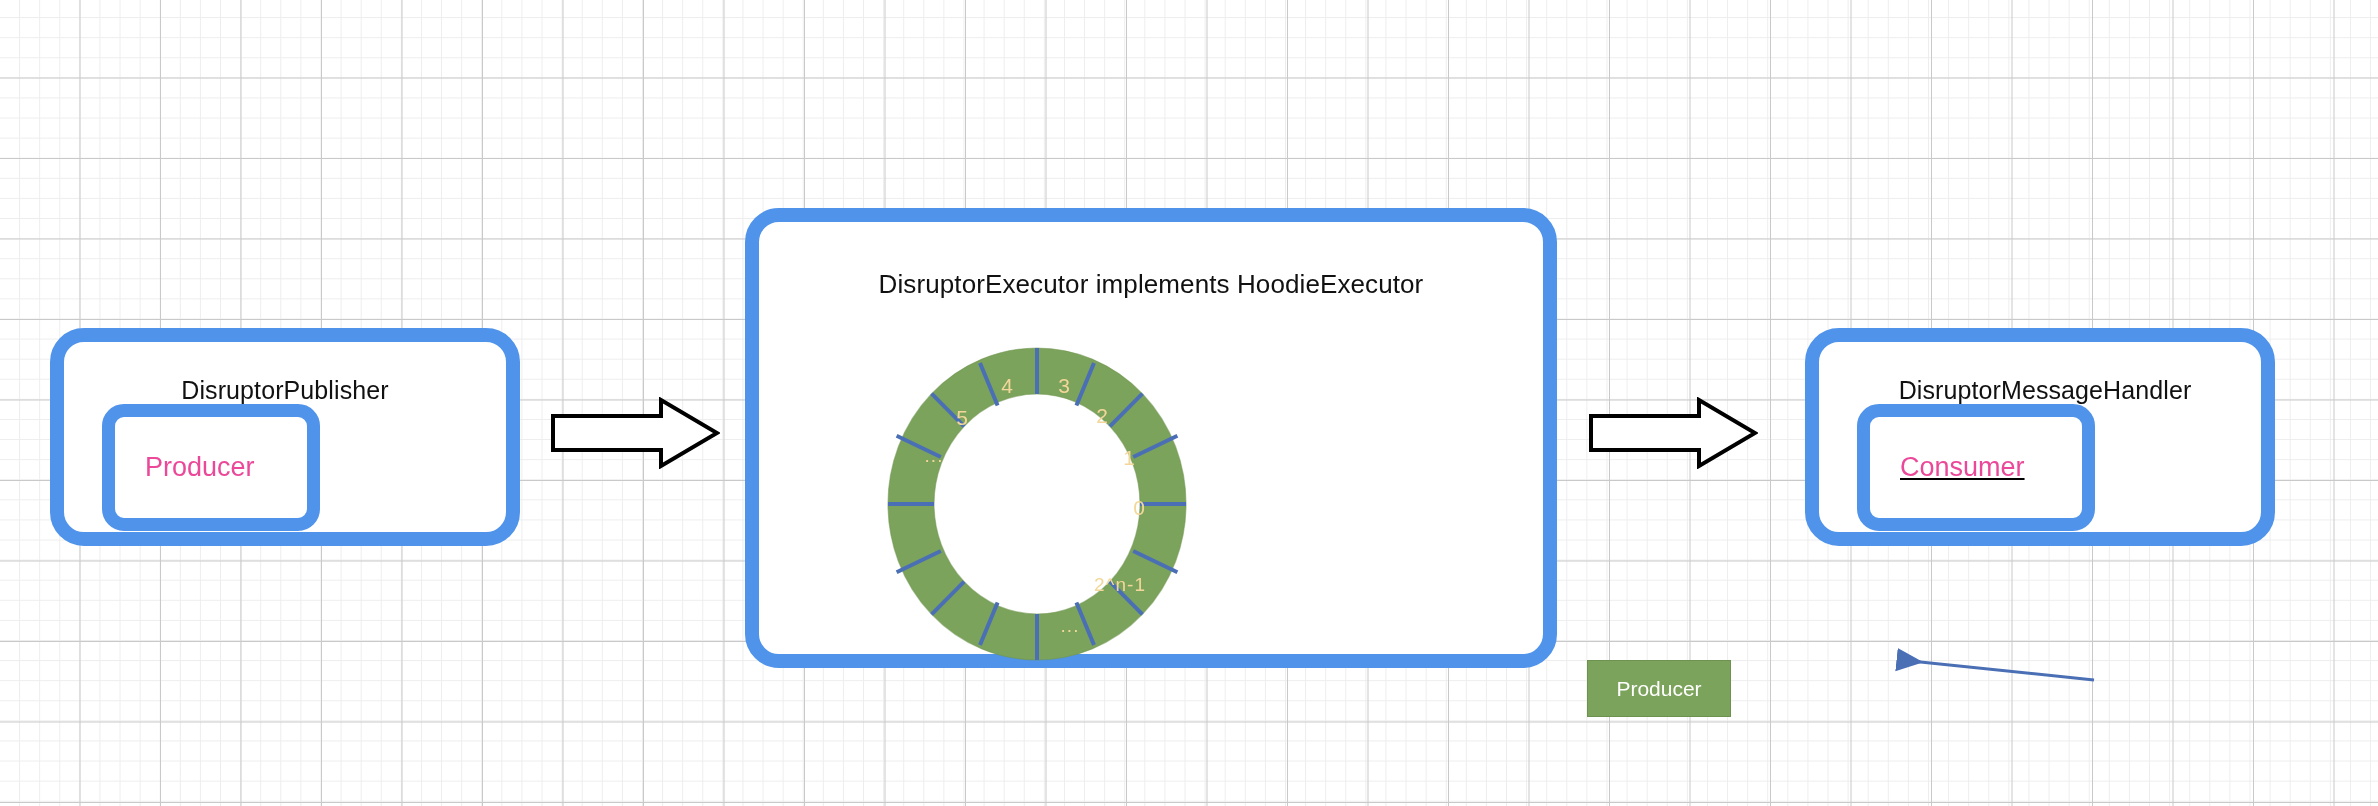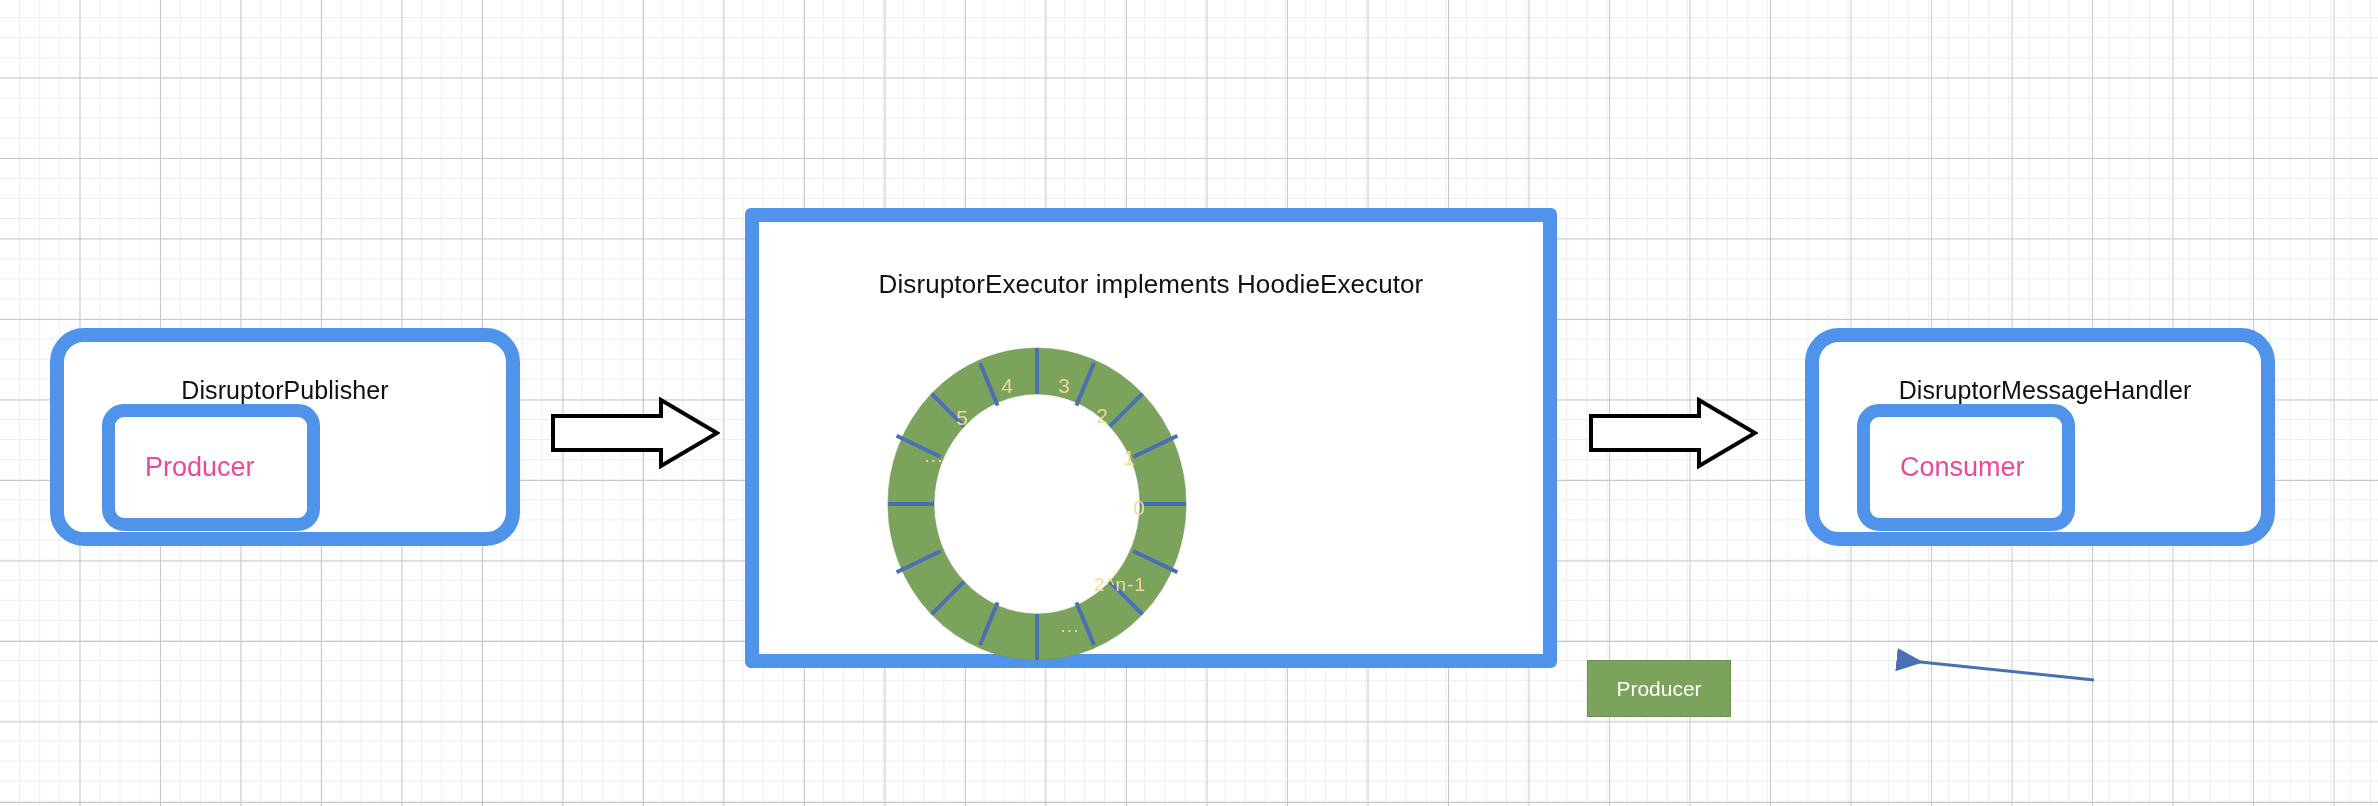--- a/index.html
+++ b/index.html
@@ -60,27 +60,27 @@
     padding-left: 30px;
     white-space: nowrap;
   }
 
   
   #publisher-box { left: 50px;  top: 328px; width: 470px; height: 218px; }
   #publisher-box .outer-title { top: 34px; }
   #producer-box  { left: 38px;  top: 62px;  width: 218px; height: 127px; }
 
   
-  #executor-box { left: 745px; top: 208px; width: 812px; height: 460px; border-radius: 6px; }
+  #executor-box { left: 745px; top: 208px; width: 812px; height: 460px; }
   #executor-box .outer-title { top: 47px; font-size: 26px; }
 
   
   #handler-box { left: 1805px; top: 328px; width: 470px; height: 218px; }
   #handler-box .outer-title { top: 34px; padding-left: 10px; }
-  #consumer-box { left: 38px; top: 62px; width: 218px; height: 127px; }
+  #consumer-box { left: 38px; top: 62px; width: 238px; height: 127px; text-decoration: underline; }
 
   
   .block-arrow {
     position: absolute;
     width: 170px;
     height: 72px;
   }
   #arrow-1 { left: 550px;  top: 397px; }
   #arrow-2 { left: 1588px; top: 397px; }
 

